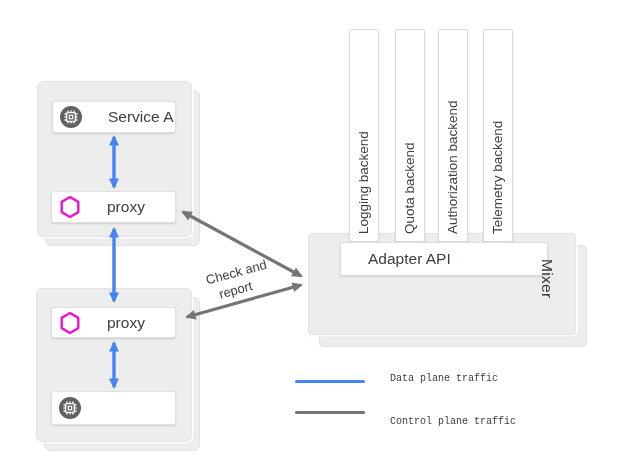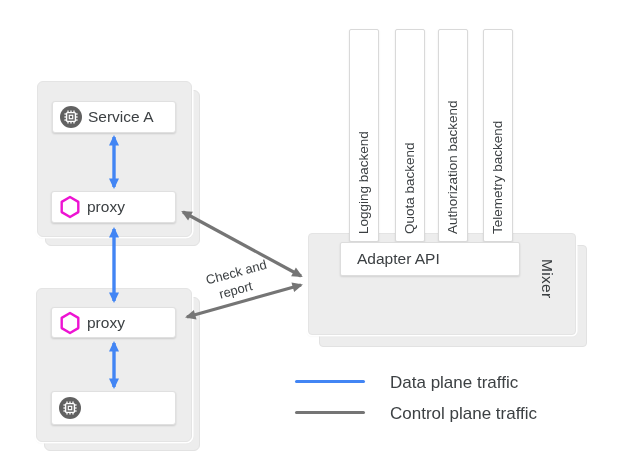--- a/index.html
+++ b/index.html
@@ -9,41 +9,41 @@
     overflow:hidden;
   }
   
   .card{position:absolute;background:var(--container-bg,#ededed);border-radius:6px;}
   .card.front{box-shadow:0 0 0 1.5px #ffffff, 0 1px 2px rgba(0,0,0,.12);border:1px solid #e4e4e4;}
   .card.back{border:1px solid #e2e2e2;}
   
   .node{
     position:absolute;background:#fff;border:1px solid #e0e0e0;border-radius:3px;
     box-shadow:0 1px 2px rgba(0,0,0,.14);
-    display:flex;align-items:center;gap:6px;padding-left:7px;box-sizing:border-box;
+    display:flex;align-items:center;gap:26px;padding-left:7px;box-sizing:border-box;
     font-size:15.5px;
   }
   .node .icon{flex:0 0 auto;display:block;}
   
   .bar{
     position:absolute;top:29px;height:213px;width:30px;background:#fff;
     border:1px solid #d9d9d9;border-radius:2px;box-sizing:border-box;
     box-shadow:0 1px 2px rgba(0,0,0,.10);
   }
   .bar-label{
     writing-mode:vertical-rl;transform:rotate(180deg);
     width:100%;height:100%;box-sizing:border-box;
     padding-top:7px;font-size:13.5px;line-height:27px;white-space:nowrap;
   }
   
   .adapter{
-    position:absolute;left:340px;top:242px;width:180px;height:34px;
+    position:absolute;left:340px;top:242px;width:208px;height:34px;
     background:#fff;border:1px solid #ddd;border-radius:2px;
     box-shadow:0 1px 2px rgba(0,0,0,.12);
-    display:flex;align-items:center;padding-left:16px;box-sizing:border-box;
+    display:flex;align-items:center;padding-left:27px;box-sizing:border-box;
     font-size:15.5px;
   }
   .mixer-label{
     position:absolute;left:538px;top:259px;
     writing-mode:vertical-rl;font-size:15.5px;letter-spacing:.3px;
   }
   
   .arrows{position:absolute;left:0;top:0;pointer-events:none;}
   .blue-arrow{stroke:var(--data-plane,#4285f4);stroke-width:3.4;}
   .gray-arrow{stroke:var(--control-plane,#757575);stroke-width:3.2;}
@@ -51,23 +51,23 @@
   .check-label{
     position:absolute;left:204px;top:272px;
     transform:rotate(-15deg);transform-origin:left top;
     font-size:13px;line-height:17px;white-space:nowrap;
   }
   .check-label .l2{margin-left:9px;}
   
   .legend-line{position:absolute;width:70px;height:3px;border-radius:1.5px;}
   .legend-line.data{left:295px;top:380px;background:var(--data-plane,#4285f4);}
   .legend-line.control{left:295px;top:411px;background:var(--control-plane,#757575);}
-  .legend-text{position:absolute;left:390px;font-size:17px;}
+  .legend-text{position:absolute;left:390px;font-size:10px;font-family:Liberation Mono, monospace;}
   .legend-text.data{top:373px;}
-  .legend-text.control{top:404px;text-align:right;}
+  .legend-text.control{top:416px;text-align:right;}
 </style>
 </head>
 <body>
 
 <div class="canvas">
 
   <div class="card back" style="left:45px;top:90px;width:153px;height:154px"></div>
   <div class="card front" style="left:37px;top:81px;width:153px;height:154px"></div>
 
   <div class="card back" style="left:44px;top:297px;width:154px;height:152px"></div>

